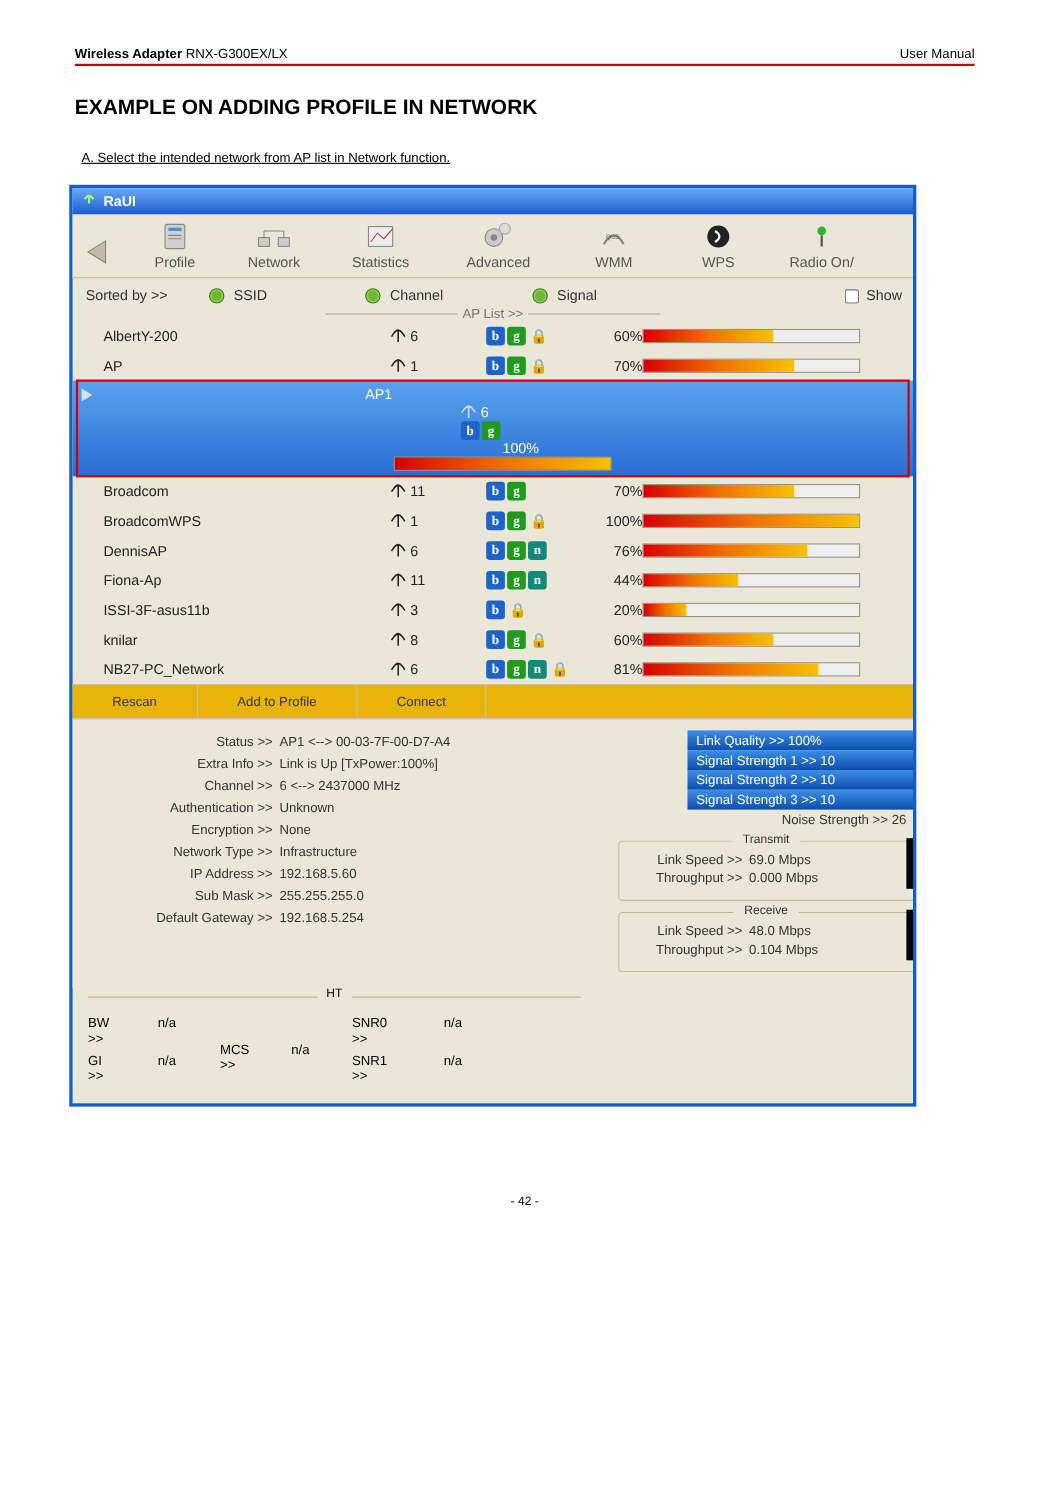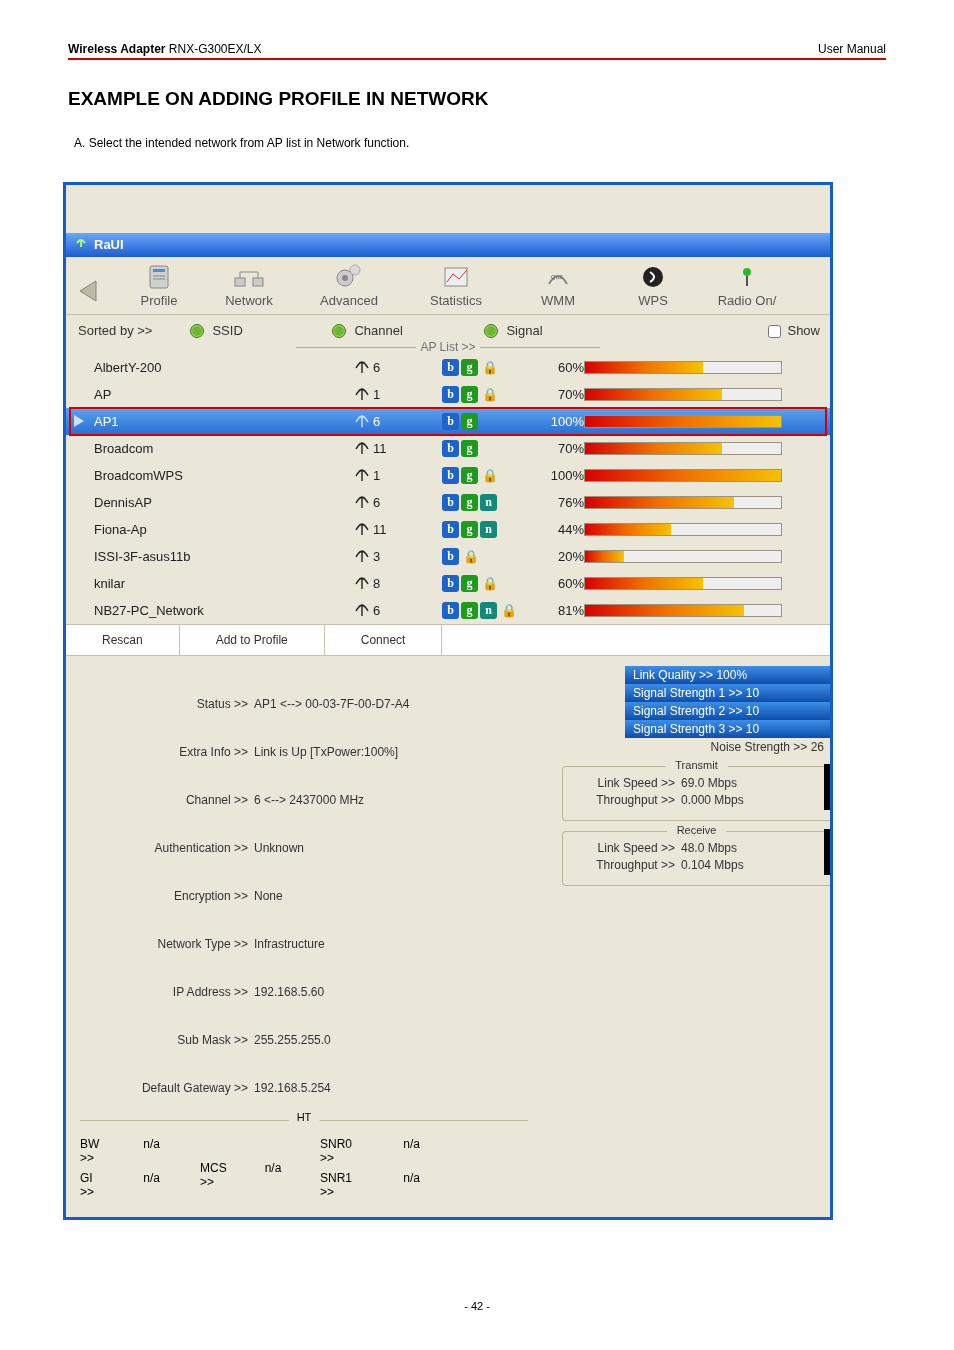--- a/index.html
+++ b/index.html
@@ -18,37 +18,36 @@
     padding-bottom: 2px;
     border-bottom: 2px solid #c00;
     align-items: flex-end;
   }
   .header-line .prod-bold { font-weight: bold; }
   h2.section-title {
     font-size: 19px;
     font-weight: bold;
     margin: 28px 0 26px 0;
   }
-  .intro { font-size: 12px; margin: 0 0 32px 6px; }
+  .intro { font-size: 12px; margin: 0 0 18px 6px; text-decoration: underline; }
   .app-frame {
     width: 770px;
     border: 3px solid #145fc6;
     background: #eae6d8;
     margin-left: -5px;
   }
   .titlebar {
     background: linear-gradient(#6aa7f6,#1b5dd2);
     color: #fff;
     font-size: 13px;
     font-weight: bold;
     padding: 3px 15px 4px 8px;
     display: flex;
     align-items: center;
     gap: 6px;
-    margin-top: 48px;
   }
   .titlebar .radio-ico { font-size: 13px; }
   .toolbar {
     display: flex;
     align-items: flex-end;
     background: #eae6d8;
     border-bottom: 1px solid #c7c0aa;
     padding: 1px 0 0 0;
   }
   .back-arrow {
@@ -91,20 +90,21 @@
     display: flex;
     align-items: center;
     padding: 5px 0 5px 28px;
     font-size: 13px;
     color: #222;
     position: relative;
   }
   .ap-row.sel {
     background: linear-gradient(#5aa3ef,#2a6cd4);
     color: #fff;
+    flex-direction: column;
   }
   .ap-row .col-ssid { width: 260px; }
   .ap-row .col-ch { width: 88px; display:flex; align-items:center; }
   .ap-row .col-mode { width: 86px; display:flex; gap:2px; align-items:center; }
   .ap-row .col-sig { width: 56px; text-align:right; }
   .ap-row .col-bar { flex: 1; padding-right: 10px; }
   .sel-outline {
     position: absolute;
     left: 3px; right: 3px; top: -1px; bottom: -1px;
     border: 2px solid #d20000;
@@ -136,41 +136,41 @@
     position: relative;
     width: 198px;
   }
   .sigbar .fill {
     height: 100%;
   }
 
   .btn-row {
     display: flex;
     border-top: 1px solid #c7c0aa;
-    background: #ffffff;
+    background: #eab308;
   }
   .btn-row .abtn {
     flex: 0 0 auto;
     padding: 8px 36px;
     border-right: 1px solid #c7c0aa;
     font-size: 12px;
     color: #333;
     cursor: pointer;
   }
 
   .status-panel {
     border-top: 1px solid #c7c0aa;
     display: flex;
     padding: 10px 0 14px 0;
     font-size: 12px;
     color: #d9d4c3;
     background: #eae6d8;
   }
   .status-panel .left-col { width: 488px; color:#333; }
-  .status-panel .left-col .row { display:flex; height:20px; align-items:center;margin-top:28px; }
+  .status-panel .left-col .row { display:flex; height:20px; align-items:center; }
   .status-panel .left-col .klabel {
     width: 188px; text-align: right; padding-right: 6px;
   }
   .status-panel .right-col { flex:1; padding-right: 0; color:#333; }
   .link-badge {
     background: linear-gradient(#3c8ee8,#0d4eab);
     color:#fff;
     font-size: 12px;
     padding: 1px 6px 2px 8px;
     margin: 0 0 0 auto;
@@ -266,34 +266,34 @@
     <div class="tb-item" style="width:90px">
       <svg width="34" height="26">
           <rect x="3" y="14" width="10" height="8" fill="#ccc" stroke="#888"></rect>
           <rect x="21" y="14" width="10" height="8" fill="#ccc" stroke="#888"></rect>
           <line x1="8" y1="14" x2="8" y2="8" stroke="#888"></line>
           <line x1="26" y1="14" x2="26" y2="8" stroke="#888"></line>
           <line x1="8" y1="8" x2="26" y2="8" stroke="#888"></line>
         </svg>
       <span>Network</span>
     </div>
+    <div class="tb-item" style="width:104px">
+      <svg width="30" height="26">
+          <rect x="4" y="4" width="22" height="18" fill="#eee" stroke="#888"></rect>
+          <polyline points="6,18 12,10 18,15 26,6" stroke="#c33" fill="none"></polyline>
+        </svg>
+      <span>Statistics</span>
+    </div>
     <div class="tb-item" style="width:110px">
       <svg width="32" height="28">
           <circle cx="12" cy="16" r="8" fill="#ccc" stroke="#888"></circle>
           <circle cx="12" cy="16" r="3" fill="#888"></circle>
           <circle cx="22" cy="8" r="5" fill="#dadada" stroke="#aaa"></circle>
         </svg>
       <span>Advanced</span>
-    </div>
-    <div class="tb-item" style="width:104px">
-      <svg width="30" height="26">
-          <rect x="4" y="4" width="22" height="18" fill="#eee" stroke="#888"></rect>
-          <polyline points="6,18 12,10 18,15 26,6" stroke="#c33" fill="none"></polyline>
-        </svg>
-      <span>Statistics</span>
     </div>
     <div class="tb-item" style="width:100px">
       <svg width="30" height="26">
           <path d="M6 20 Q15 4 24 20" stroke="#888" fill="none" stroke-width="2"></path>
           <text x="8" y="15" font-size="6" fill="#555">QoS</text>
         </svg>
       <span>WMM</span>
     </div>
     <div class="tb-item" style="width:90px">
       <svg width="26" height="26">

